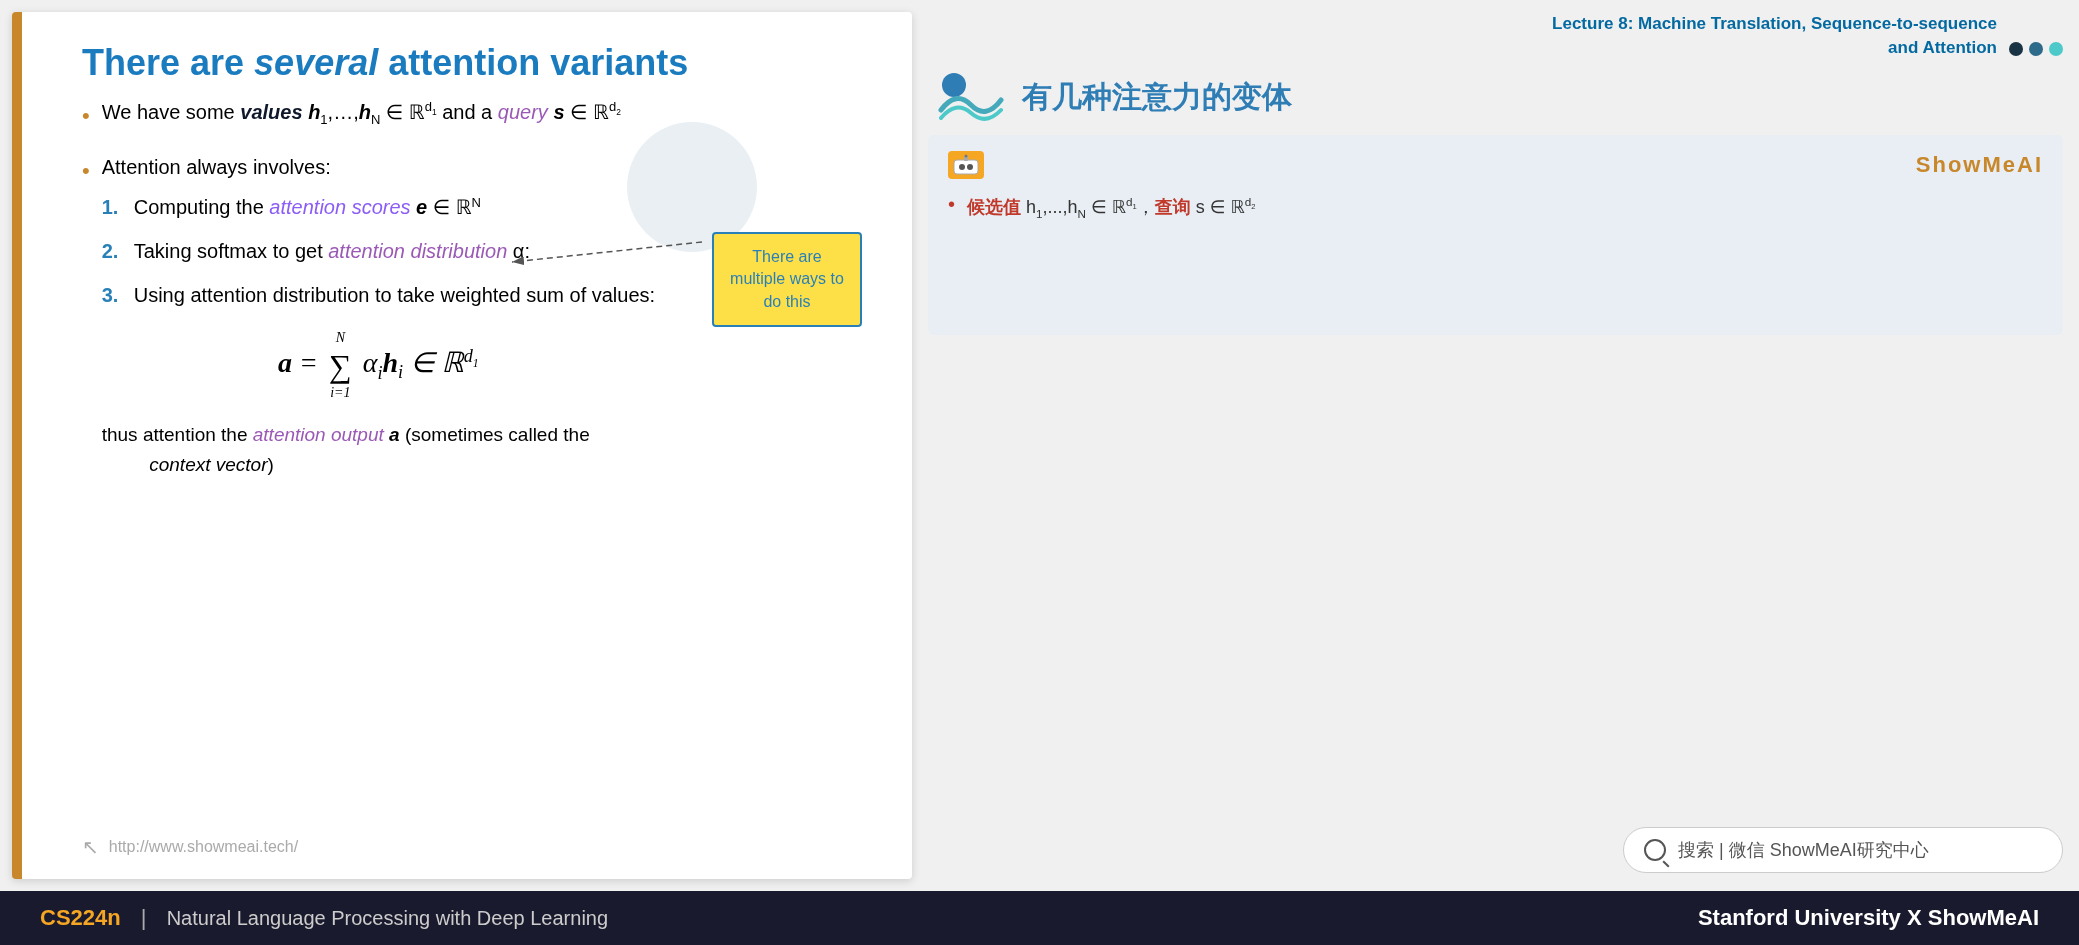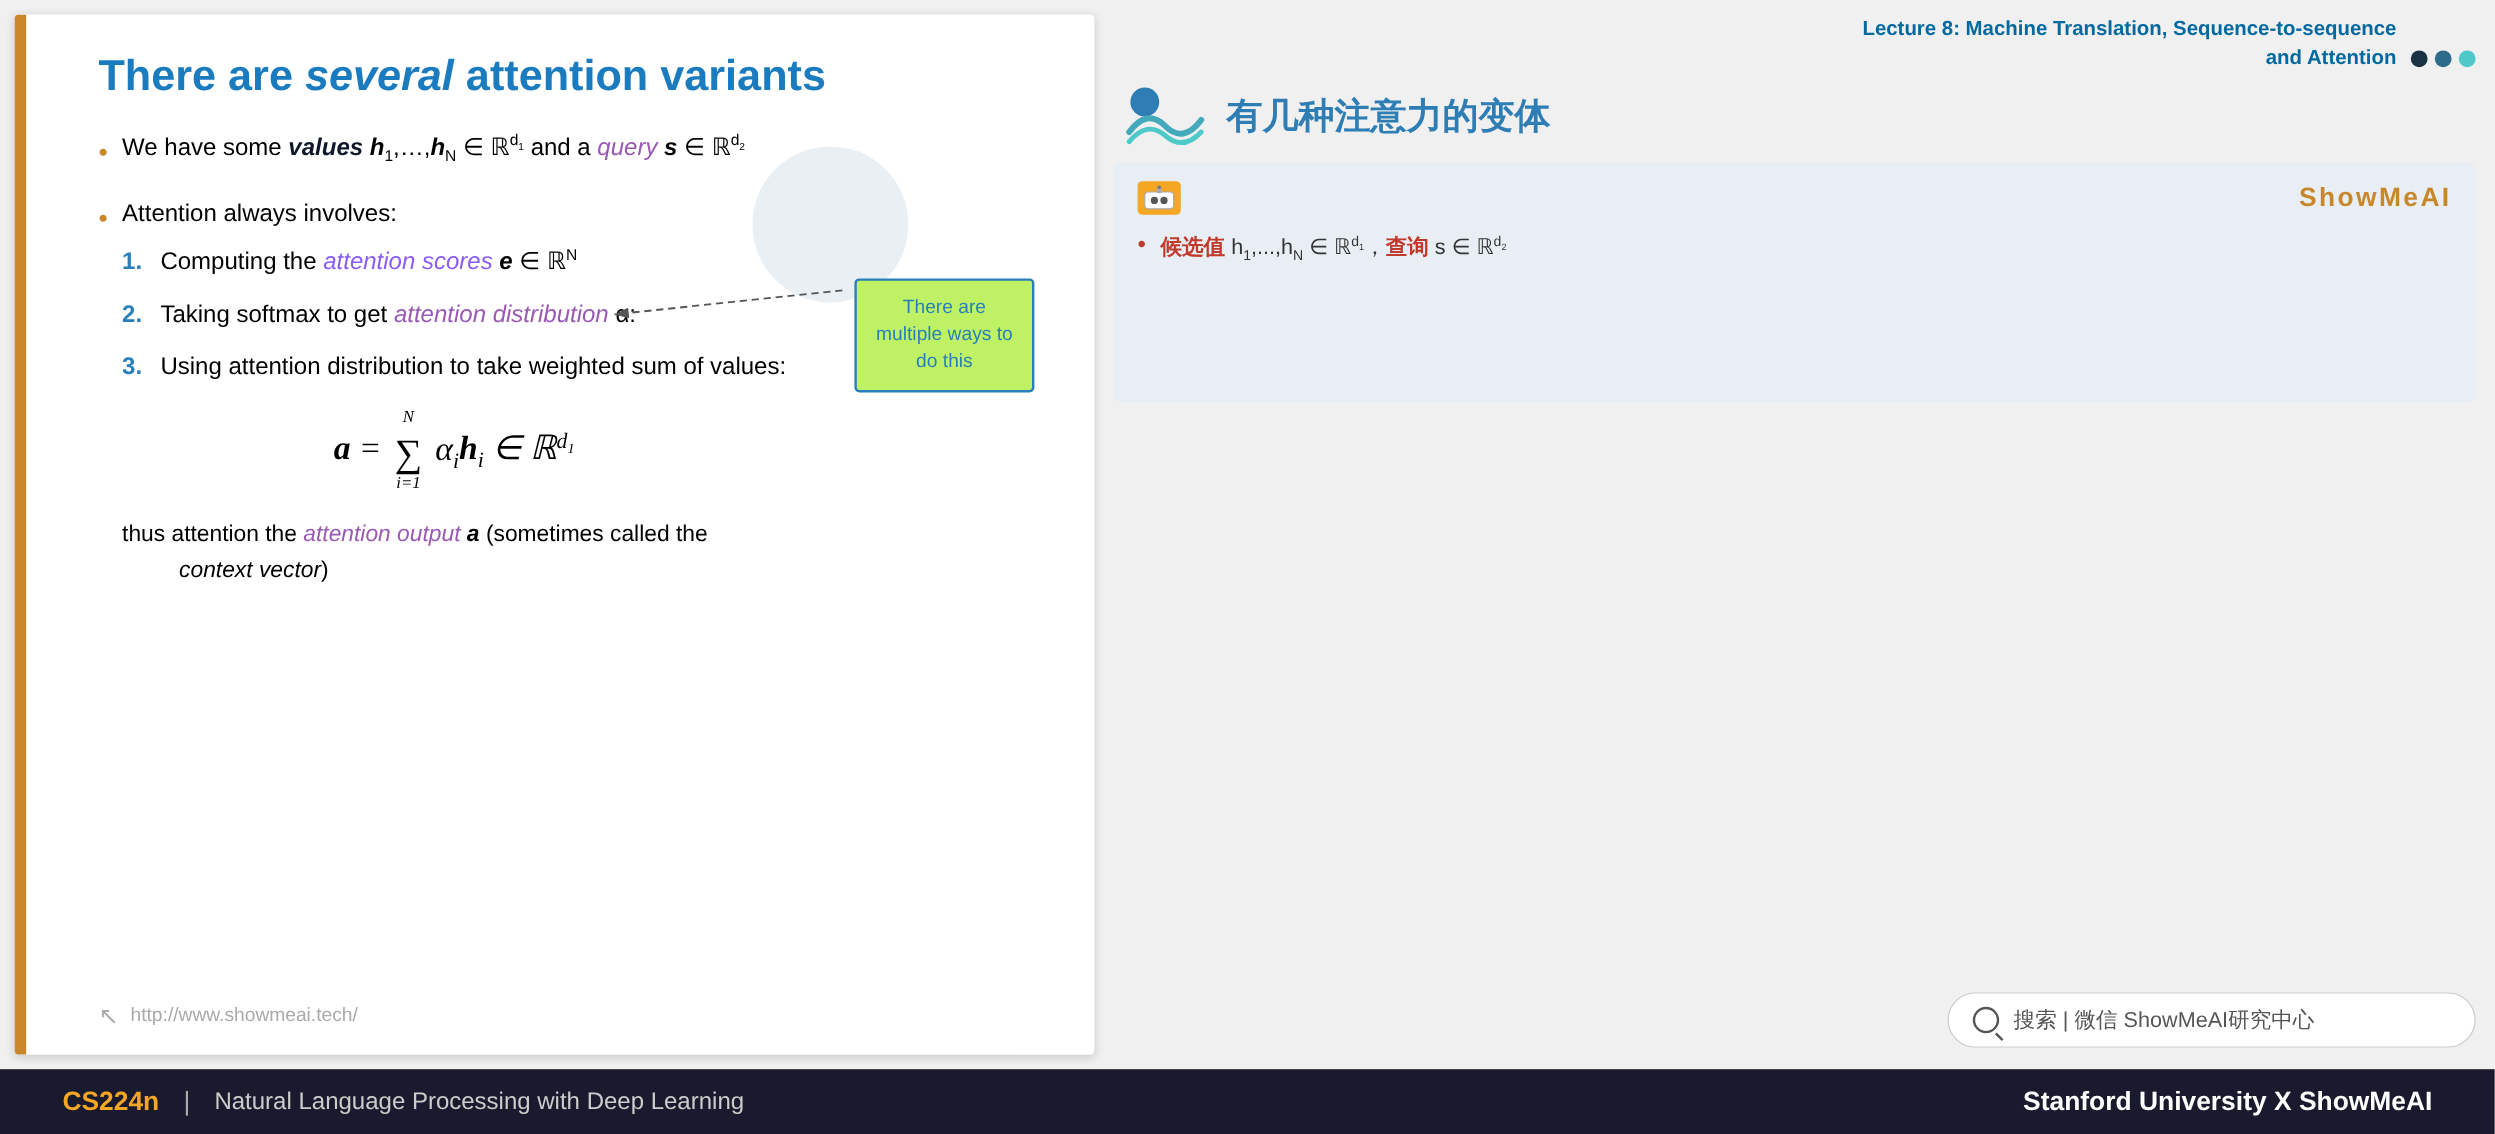--- a/index.html
+++ b/index.html
@@ -31,21 +31,21 @@
       border-left: 10px solid #C8872B;
       display: flex;
       flex-direction: column;
       overflow: hidden;
     }
 
     .slide-title {
       font-size: 36px;
       font-weight: bold;
       color: #1a7bbf;
-      margin-bottom: 23px;
+      margin-bottom: 12px;
     }
 
     .slide-title em {
       font-style: italic;
     }
 
     .bullet-list {
       list-style: none;
       font-size: 20px;
       line-height: 1.6;
@@ -99,21 +99,21 @@
     .attention-scores { color: #8b5cf6; font-style: italic; text-align: center; }
     .attention-dist { color: #9b59b6; font-style: italic; }
     .attention-output { color: #9b59b6; font-style: italic; }
 
     
     .annotation-box {
       position: absolute;
       top: 220px;
       right: 50px;
       width: 150px;
-      background: #bef264;
+      background: #fde047;
       border: 2px solid #2980b9;
       border-radius: 4px;
       padding: 12px;
       font-size: 16px;
       color: #2980b9;
       text-align: center;
       line-height: 1.4;
     }
 
     
@@ -302,21 +302,21 @@
       transform: rotate(45deg);
     }
 
     
     .footer {
       height: 54px;
       background: #1a1a2e;
       display: flex;
       align-items: center;
       justify-content: space-between;
-      padding: 0 52px;
+      padding: 0 40px;
       flex-shrink: 0;
     }
 
     .footer-left {
       color: white;
       font-size: 22px;
       display: flex;
       align-items: center;
       gap: 0;
     }

